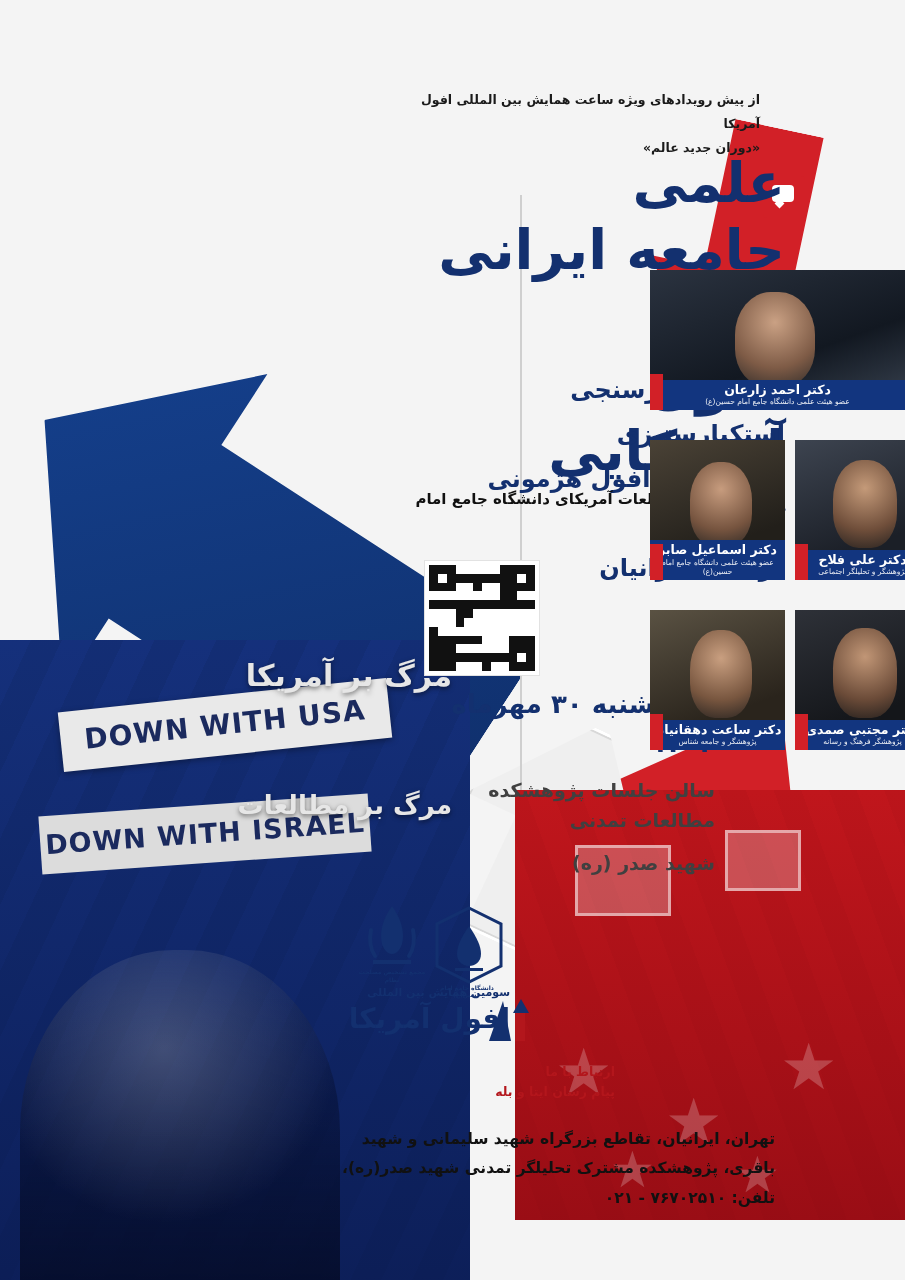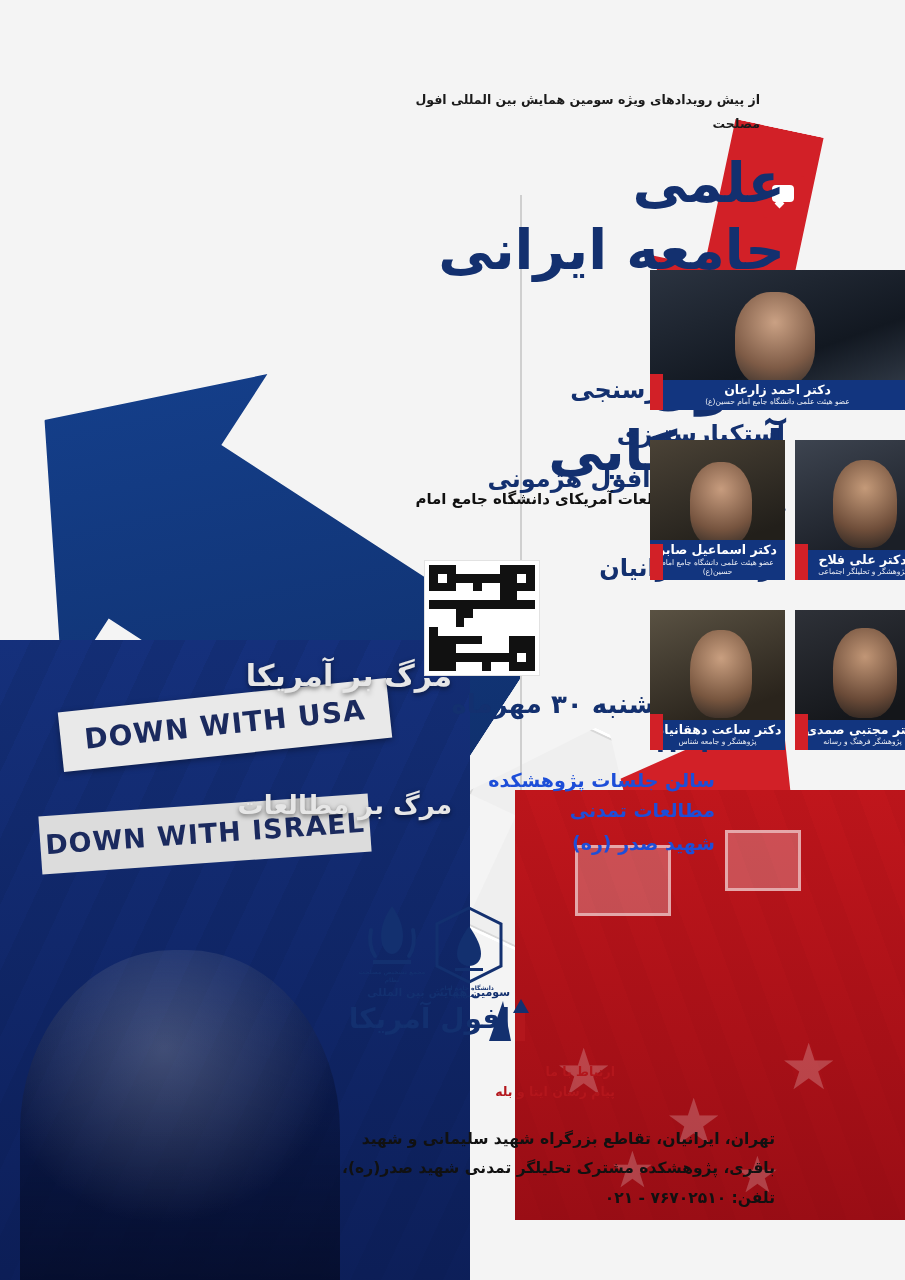--- a/index.html
+++ b/index.html
@@ -118,21 +118,21 @@
   }
   .qr .cells{width:100%;height:100%;display:grid;grid-template-columns:repeat(12,1fr);grid-template-rows:repeat(12,1fr);}
   .qr .cells i{background:#111;}
   
   .event{
     position:absolute;top:685px;right:190px;width:290px;text-align:right;
     color:#13306f;font-weight:bold;
   }
   .event .l1{font-size:26px;line-height:1.5;}
   .event .l2{font-size:26px;line-height:1.5;}
-  .event .l3{font-size:19px;line-height:1.6;margin-top:2px;color:#1d4ed8;}
+  .event .l3{font-size:19px;line-height:1.6;margin-top:12px;color:#404040;}
   
   .speakers{position:absolute;top:270px;right:100px;}
   .card{position:absolute;background:#000000;overflow:hidden;}
   .card .photo{position:absolute;inset:0;}
   .card .bar{
     position:absolute;left:0;right:0;bottom:0;background:#12357f;color:#fff;
     text-align:center;padding:2px 0 3px;
   }
   .card .nm{font-size:12.5px;font-weight:bold;line-height:1.25;}
   .card .rl{font-size:7.5px;line-height:1.3;opacity:.92;}
@@ -193,21 +193,22 @@
     <div class="frame" style="left:60px;top:55px;width:90px;height:65px;"></div>
     <div class="frame" style="left:210px;top:40px;width:70px;height:55px;"></div>
     <div class="star" style="left:40px;top:250px;">★</div>
     <div class="star" style="left:150px;top:300px;">★</div>
     <div class="star" style="left:265px;top:245px;">★</div>
     <div class="star" style="left:95px;top:355px;font-size:50px;">★</div>
     <div class="star" style="left:220px;top:360px;font-size:50px;">★</div>
   </div>
 
   <div class="header">
-    <div>از پیش رویدادهای ویژه سومین همایش بین المللی افول مصلحت</div>
+    <div>از پیش رویدادهای ویژه ساعت همایش بین المللی افول آمریکا</div>
+    <div>«دوران جدید عالم»</div>
     <div class="header-badge">
       <div class="speech"></div>
     </div>
   </div>
 
   <div class="title">
     <div>علمی</div>
     <div>جامعه ایرانی به</div>
     <div>افول آمریکایی</div>
   </div>

